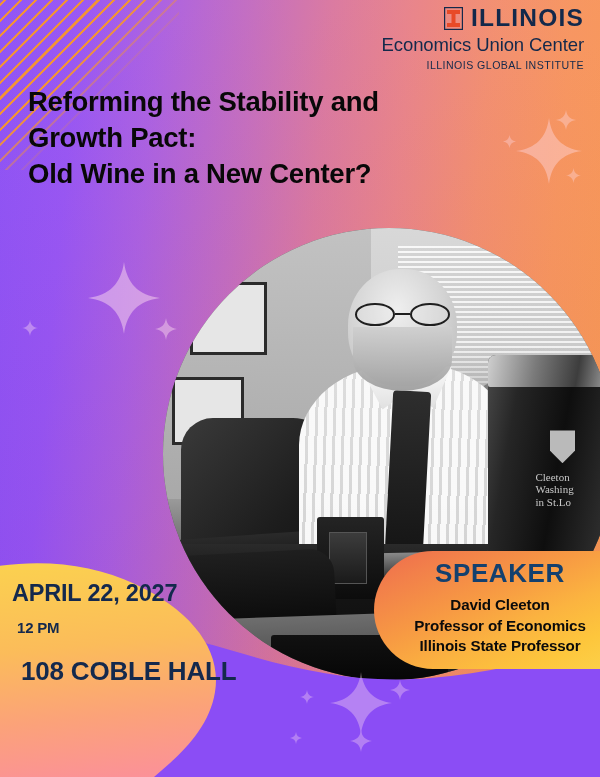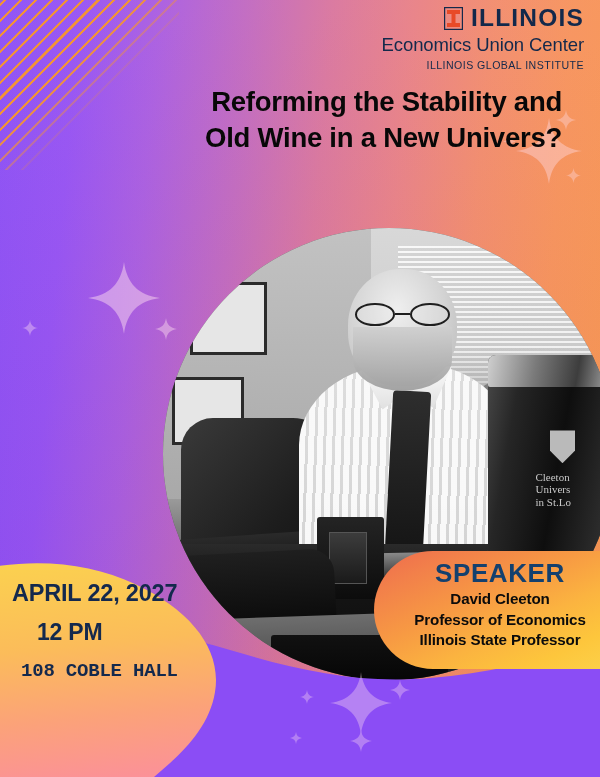--- a/index.html
+++ b/index.html
@@ -79,27 +79,27 @@
     color:#13294b; margin-top:2px; letter-spacing:-0.1px;
   }
   #logo-institute {
     font-size:10.6px; font-weight:normal; letter-spacing:0.45px;
     color:#13294b; margin-top:3px;
   }
 
   
   #title {
     position:absolute; left:0; right:0; top:84px;
-    text-align:right; z-index:5;
+    text-align:left; z-index:5;
     color:#080808;
     font-weight:bold;
     font-size:27.5px;
     line-height:1.30;
     letter-spacing:-0.25px;
-    padding:0 38px;
+    padding:0 28px;
   }
   #title .tline { display:block; white-space:nowrap; }
 
   
   #photo-circle {
     position:absolute;
     left:163px; top:228px;
     width:452px; height:452px;
     border-radius:50%;
     overflow:hidden;
@@ -275,24 +275,24 @@
     font-weight:bold;
   }
   #event-kicker {
     font-size:24.5px; line-height:1.38; letter-spacing:-0.2px;
   }
   #event-kicker span { text-decoration:underline; text-underline-offset:3px; text-decoration-thickness:2.5px; }
   #event-date {
     font-size:23.5px; margin-top:17px; letter-spacing:-0.2px;
   }
   #event-time {
-    font-size:23px; margin-top:12px; margin-left:25px; letter-spacing:-0.2px;
+    font-size:15px; margin-top:12px; margin-left:5px; letter-spacing:-0.2px;
   }
   #event-place {
-    font-size:19px; margin-top:14px; margin-left:9px; letter-spacing:-0.2px;font-family:Liberation Mono, monospace;
+    font-size:26px; margin-top:20px; margin-left:9px; letter-spacing:-0.2px;
   }
 
   
   #purple-band {
     position:absolute;
     left:0; bottom:0; width:600px; height:185px;
     z-index:4;
   }
   #purple-band svg { display:block; width:100%; height:100%; }
 
@@ -309,21 +309,21 @@
     text-align:center;
   }
   #speaker-label {
     font-size:26px; font-weight:bold; color:#14406e;
     letter-spacing:0.6px; line-height:1.05;
   }
   .speaker-line {
     font-size:15.2px; font-weight:bold; color:#0b0b0b;
     line-height:1.34; letter-spacing:-0.15px;
   }
-  #speaker-name { margin-top:2px; }
+  #speaker-name { margin-top:8px; }
 </style>
 </head>
 <body>
 
 <div id="poster">
 
   <div class="hatch" id="hatch-tl"></div>
 
   <div id="sparkle-layer">
       <div class="sparkle" style="left: 88px; top: 262px; width: 72px; height: 72px; opacity: 0.55; z-index: 2;">
@@ -397,21 +397,22 @@
         </svg>
       </span>
       <span id="logo-illinois">ILLINOIS</span>
     </div>
     <div id="logo-unit">Economics Union Center</div>
     <div id="logo-institute">ILLINOIS GLOBAL INSTITUTE</div>
   </div>
 
   <h1 id="title">
     <span class="tline">Reforming the Stability and</span>
-    <span class="tline">Old Wine in a New Univers?</span>
+    <span class="tline">Growth Pact:</span>
+    <span class="tline">Old Wine in a New Center?</span>
   </h1>
 
   <div id="photo-circle">
     <div class="ph">
       <div class="ph-bg"></div>
       <div class="ph-wallpanel"></div>
       <div class="ph-window"></div>
       <div class="ph-trees"></div>
       <div class="ph-frame f1"></div>
       <div class="ph-frame f2"></div>
@@ -430,21 +431,21 @@
       <div class="ph-desk"></div>
       <div class="ph-deskedge"></div>
       <div class="ph-mug">
           <span class="plaque"></span>
         </div>
       <div class="ph-tumbler">
         <span class="lid"></span>
         <span class="crest"></span>
         <span class="wtxt">
           <span>Cleeton</span><br>
-          <span>Univers</span><br>
+          <span>Washing</span><br>
           <span>in St.Lo</span>
         </span>
       </div>
       <div class="ph-bag"></div>
       <div class="ph-papers"></div>
       <div class="ph-book"></div>
       <div class="ph-bookletter">P</div>
     </div>
   </div>
 

